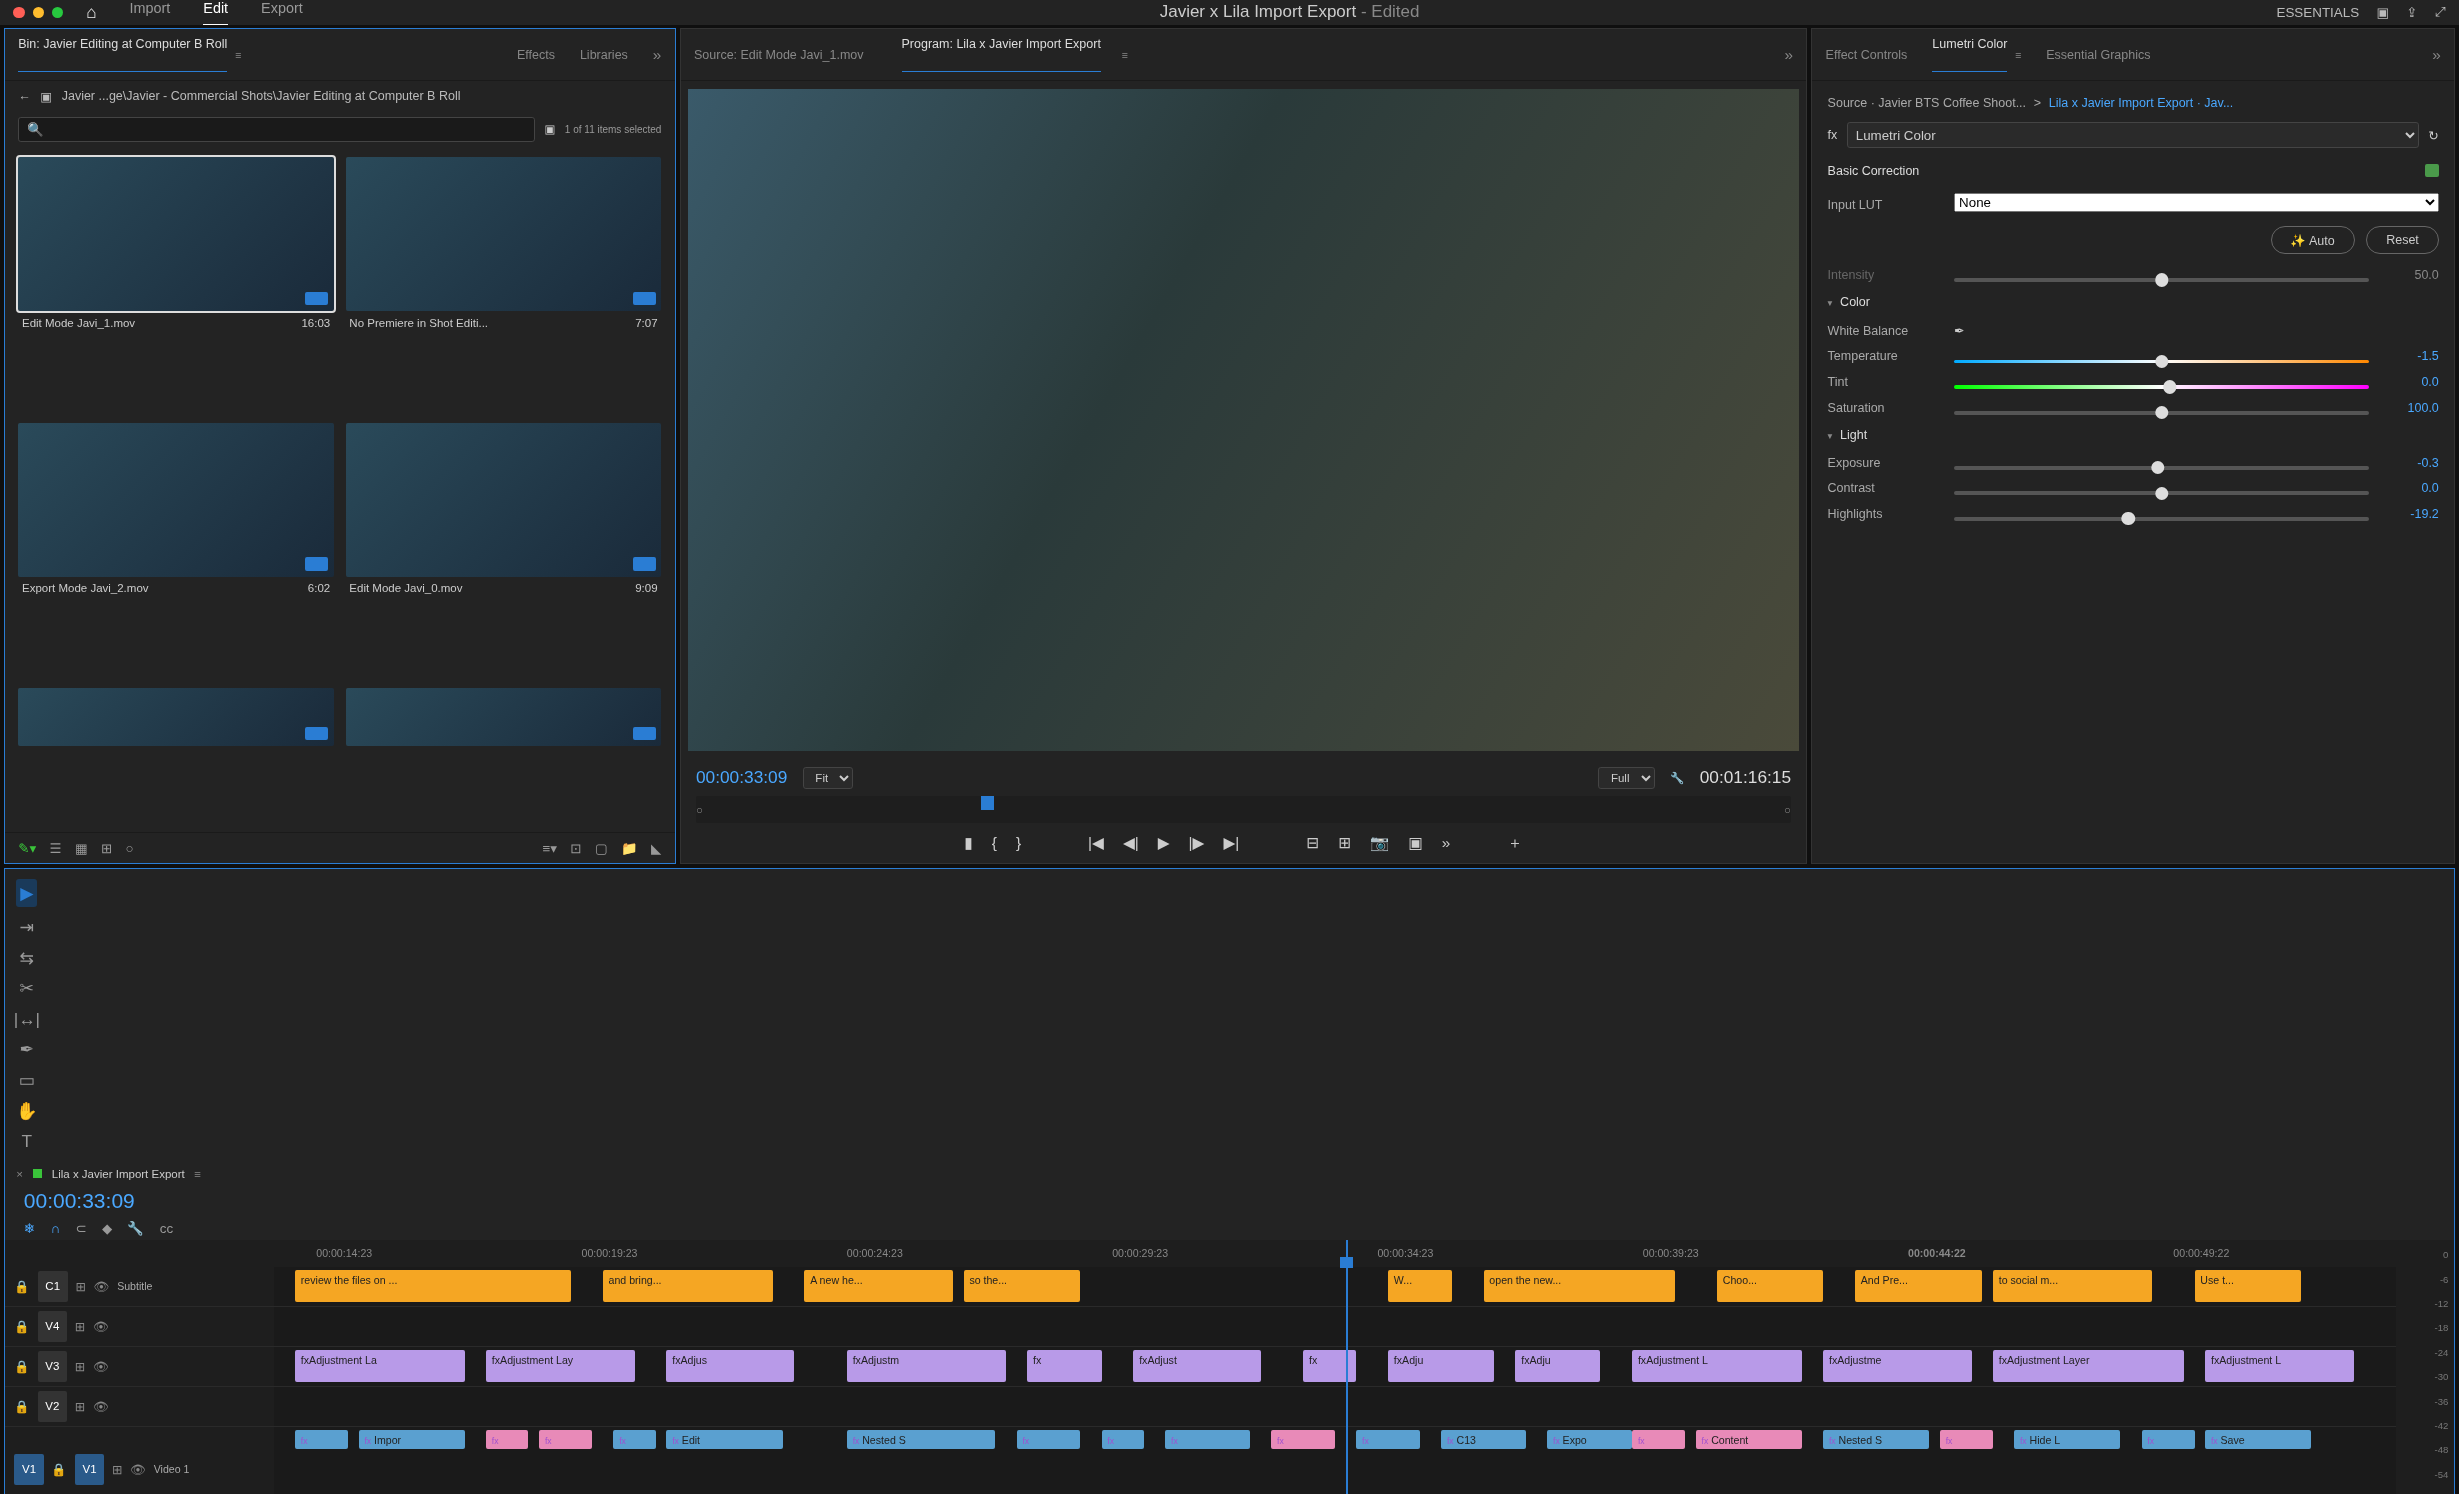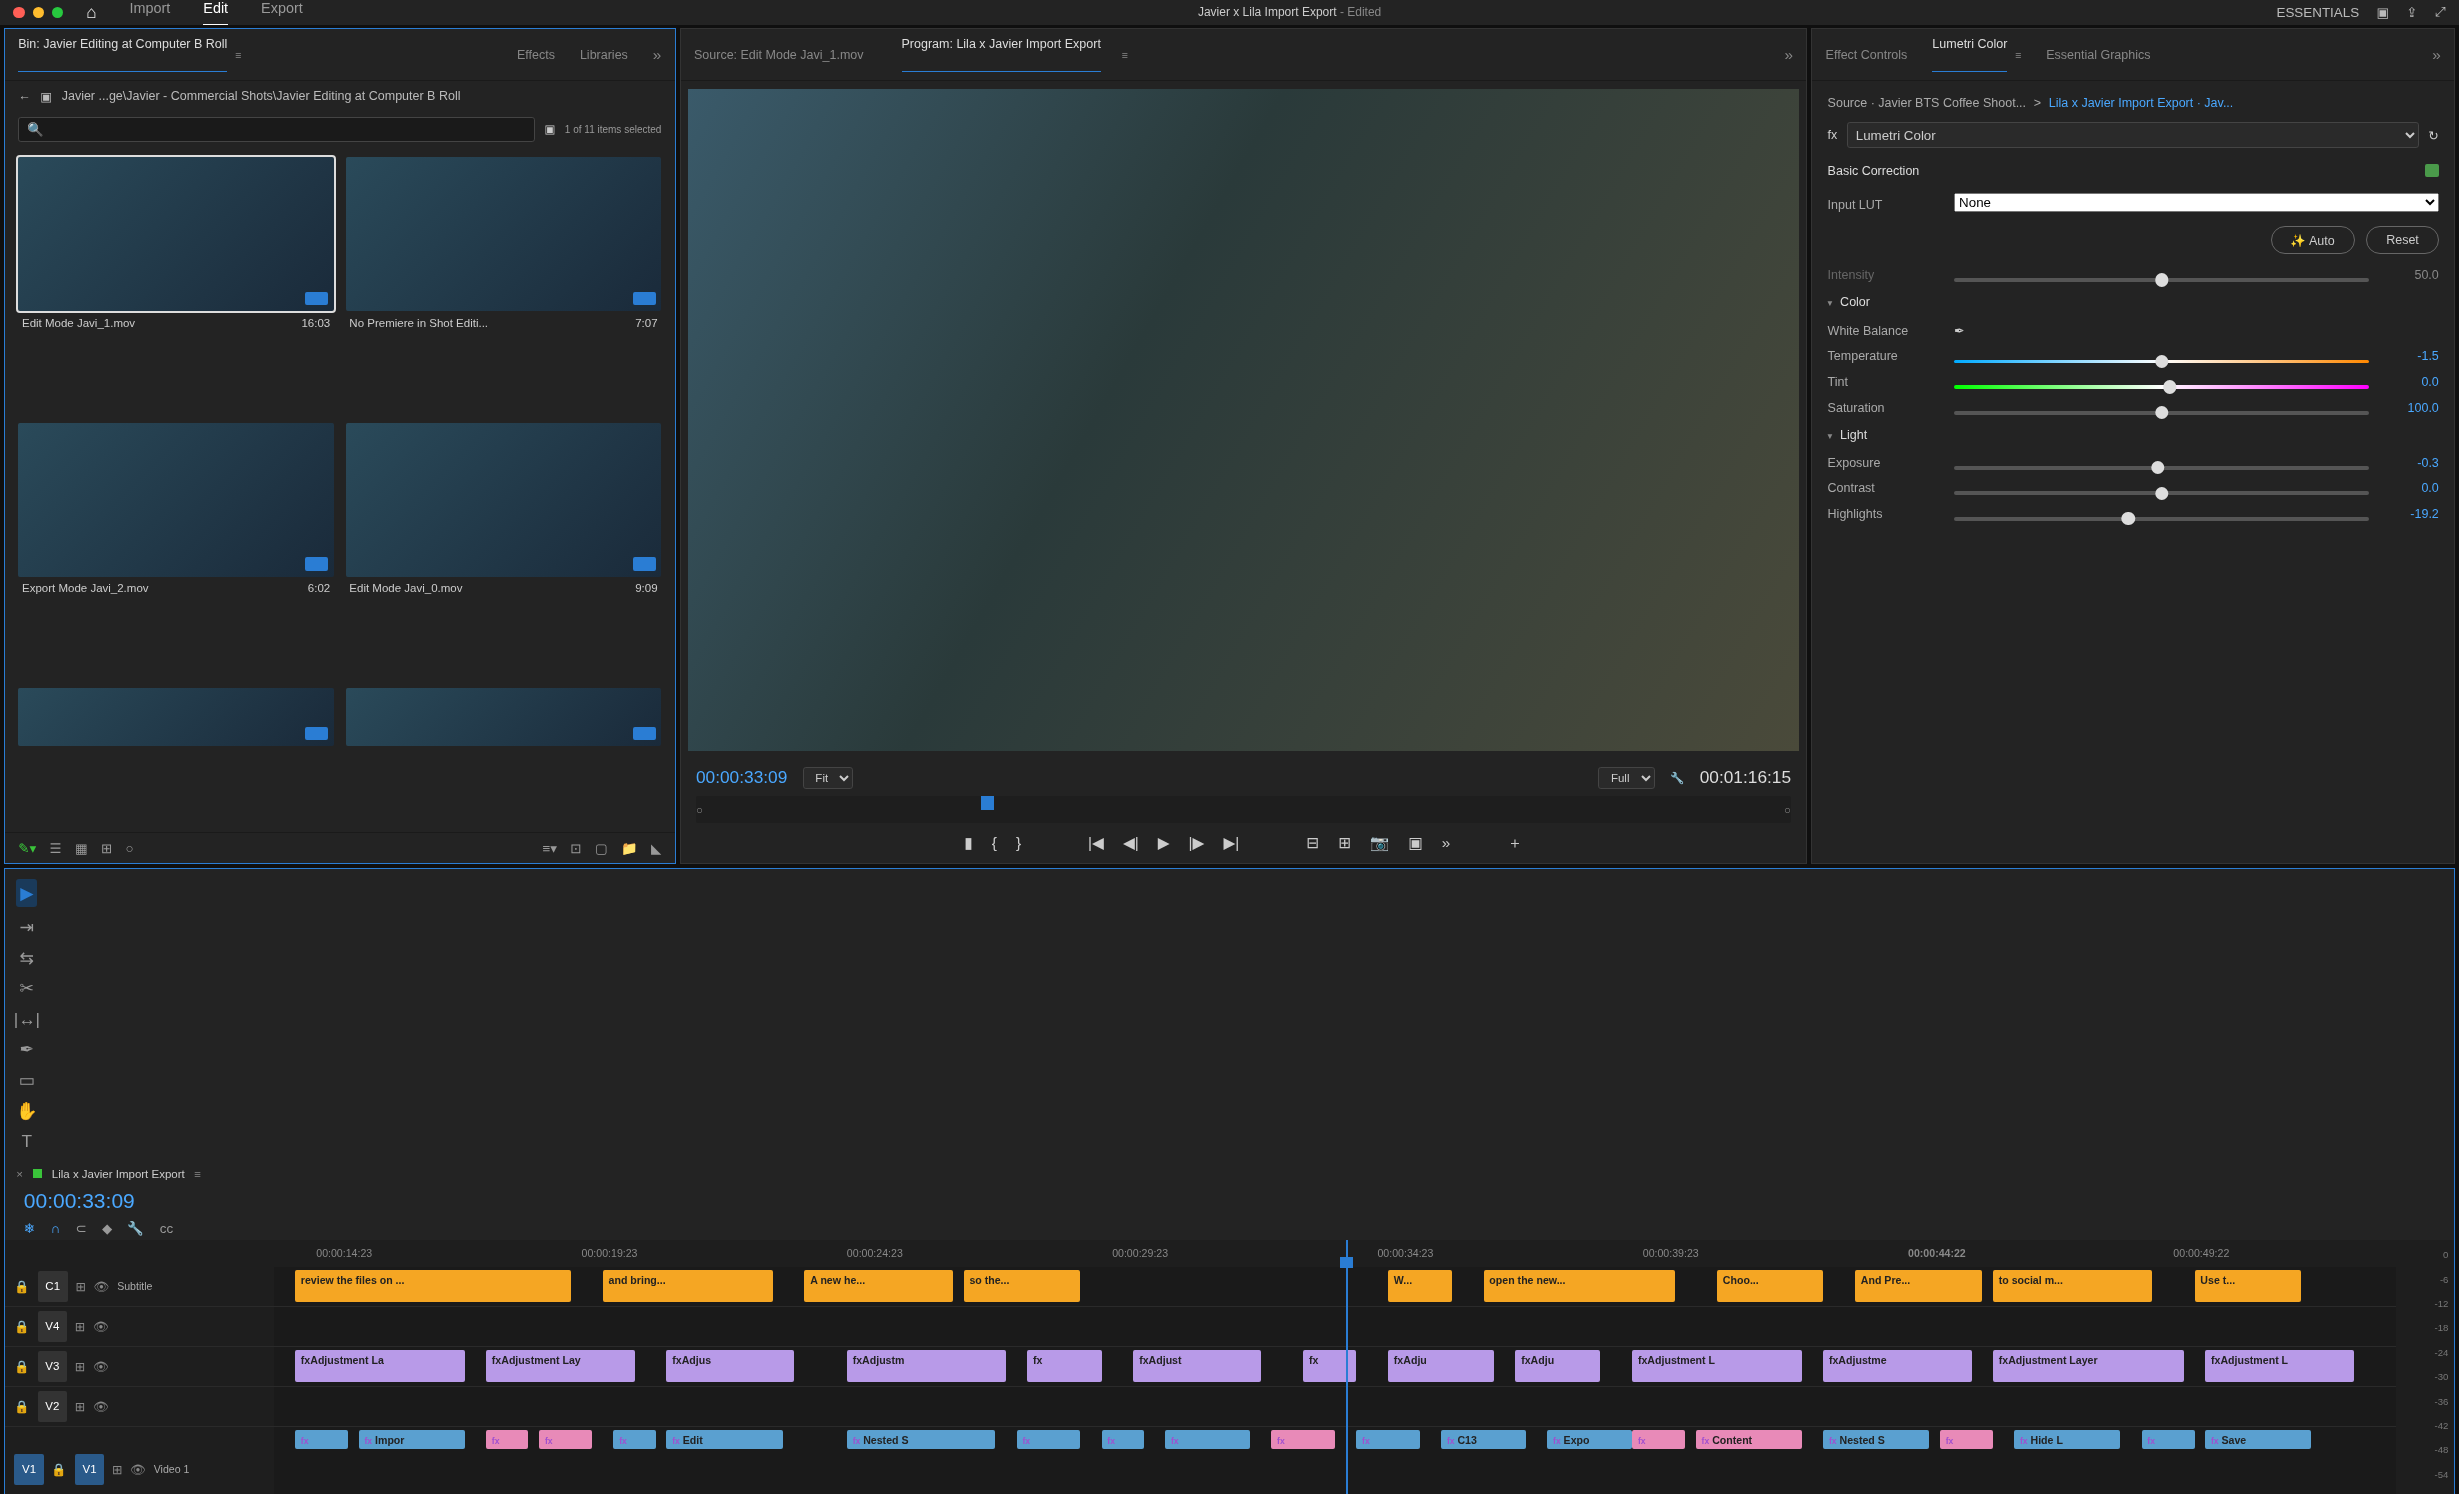--- a/index.html
+++ b/index.html
@@ -8,21 +8,21 @@
 
 
 .topbar { height:40px; background:#232323; display:flex; align-items:center; padding:0 13.4px; gap:7.7px; }
 .traffic { display:flex; gap:7.7px; margin-right:15.4px; }
 .traffic span { width:11.5px; height:11.5px; border-radius:50%; }
 .tr-red{background:#ff5f56;} .tr-yellow{background:#ffbd2e;} .tr-green{background:#27c93f;}
 .home-icon { color:#eee; font-size:17.3px; margin-right:25px; }
 .topnav { display:flex; gap:33px; }
 .topnav span { color:#999; font-size:14.4px; cursor:pointer; }
 .topnav .active { color:#fff; border-bottom:1.9px solid #fff; padding-bottom:7.7px; }
-.doc-title { flex:1; text-align:center; color:#ccc; font-size:12px; }
+.doc-title { flex:1; text-align:center; color:#ccc; font-size:17px; }
 .doc-title .edited { color:#888; }
 .top-right { display:flex; gap:17.3px; align-items:center; color:#bbb; }
 .top-right span { font-size:13.4px; }
 
 
 .main { flex:1; display:grid; grid-template-columns:672px 1fr 644px; grid-template-rows:836px 1fr; gap:3.8px; padding:3.8px; background:#0f0f0f; }
 
 
 .panel { background:#232323; display:flex; flex-direction:column; border:1px solid #333; }
 .project-panel { border:1.9px solid #2a7dd4; }
@@ -99,21 +99,21 @@
 .tl-track-hdr { display:flex; align-items:center; gap:7.7px; padding:5.8px 9.6px; height:40px; border-bottom:1px solid #2a2a2a; font-size:10.6px; }
 .tl-track-hdr.tall { height:86px; }
 .tl-track-hdr .lock, .tl-track-hdr .eye, .tl-track-hdr .tog { color:#888; font-size:12.5px; }
 .tl-track-hdr .tag { background:#2a5a8a; color:#fff; padding:9.6px 7.7px; border-radius:1.9px; font-size:11.5px; }
 .tl-track-hdr .name { color:#aaa; }
 .tl-tracks { flex:1; position:relative; background:#1a1a1a; overflow:hidden; }
 .tl-ruler { height:27px; background:#1e1e1e; display:flex; align-items:center; position:relative; }
 .tl-ruler .tick { position:absolute; color:#888; font-size:10.6px; }
 .tl-playhead { position:absolute; top:0; bottom:0; width:1.9px; background:#2a7dd4; left:50.5%; z-index:10; }
 .tl-playhead::before { content:""; position:absolute; top:17.3px; left:-5.8px; width:13.4px; height:11.5px; background:#2a7dd4; }
-.tl-row { height:40px; border-bottom:1px solid #2a2a2a; position:relative;font-weight:bold; }
+.tl-row { height:40px; border-bottom:1px solid #2a2a2a; position:relative; }
 .tl-row.tall { height:86px; }
 .clip { position:absolute; top:3.8px; bottom:3.8px; border-radius:1.9px; padding:3.8px 5.8px; font-size:10.6px; color:#222; overflow:hidden; white-space:nowrap; }
 .clip.subtitle { background:#f5a623; }
 .clip.adjust { background:#b89ae8; }
 .clip.video { background:#5aa0d0; top:3.8px; height:19px; }
 .clip.video.pink { background:#e88ab8; }
 .clip.video .fx { color:#a050d0; font-size:8.6px; margin-right:2.9px; }
 .tl-meters { width:58px; background:#1e1e1e; padding:9.6px 5.8px; }
 .meter-scale { display:flex; flex-direction:column; gap:13.4px; align-items:flex-end; font-size:9.6px; color:#777; }
 

